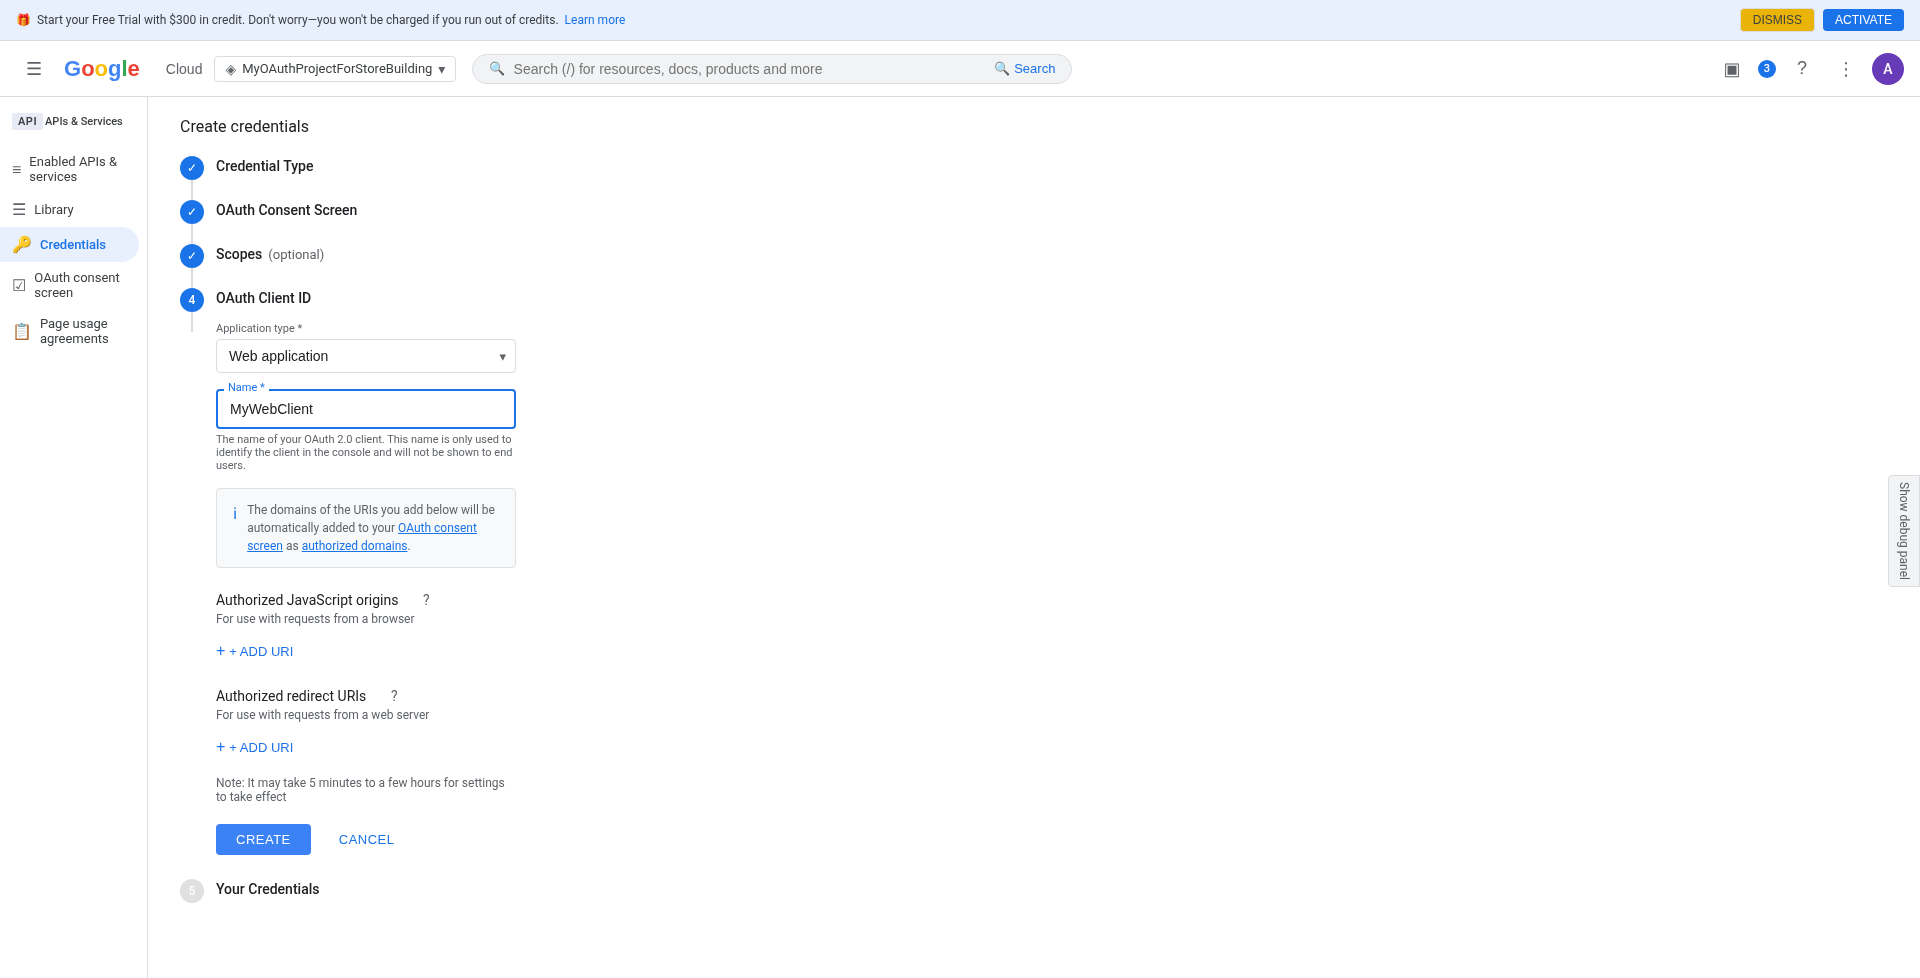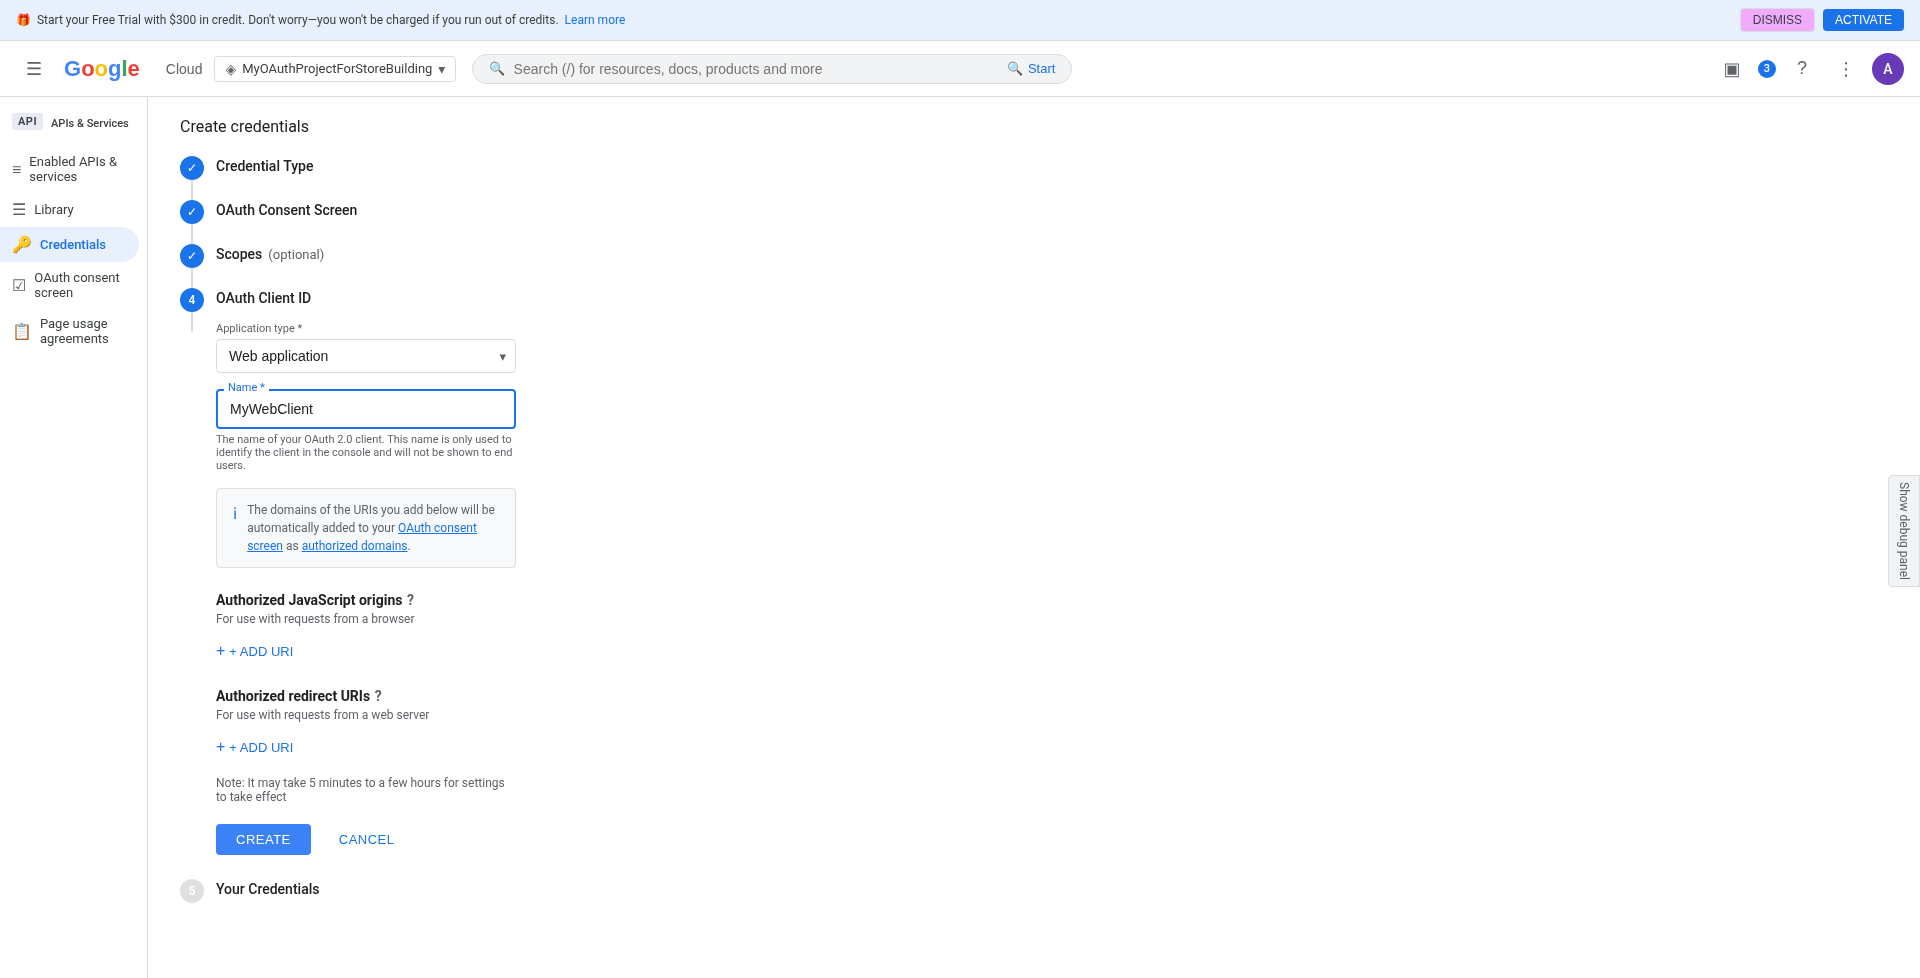--- a/index.html
+++ b/index.html
@@ -13,21 +13,21 @@
       color: #3c4043;
       display: flex;
       align-items: center;
       justify-content: space-between;
       border-bottom: 1px solid #dadce0;
     }
     .top-banner-left { display: flex; align-items: center; gap: 6px; }
     .top-banner-right { display: flex; align-items: center; gap: 8px; }
     .banner-dismiss-btn {
       border: 1px solid #dadce0;
-      background: #f0abfc;
+      background: #eab308;
       color: #3c4043;
       padding: 4px 12px;
       border-radius: 4px;
       font-size: 12px;
       cursor: pointer;
     }
     .banner-activate-btn {
       background: #1a73e8;
       color: #fff;
       border: none;
@@ -113,21 +113,21 @@
     
     .sidebar {
       width: 148px;
       border-right: 1px solid #dadce0;
       padding-top: 8px;
       flex-shrink: 0;
       display: flex;
       flex-direction: column;
     }
     .api-branding {
-      display: flex; align-items: flex-end; gap: 8px;
+      display: flex; align-items: center; gap: 2px;
       padding: 8px 12px 16px;
     }
     .api-badge {
       background: #e8eaf6; color: #3c4043; font-size: 11px;
       font-weight: 600; padding: 2px 6px; border-radius: 2px;
       letter-spacing: 0.5px;
     }
     .api-title { font-size: 11px; font-weight: 500; color: #3c4043; }
     .sidebar-item {
       display: flex; align-items: center; gap: 8px;
@@ -203,22 +203,22 @@
       background: #f8f9fa; border: 1px solid #e0e0e0; border-radius: 4px;
       padding: 12px 16px; margin-top: 16px; max-width: 300px;
       font-size: 12px; color: #5f6368; line-height: 1.5;
     }
     .info-icon { color: #1a73e8; font-size: 16px; flex-shrink: 0; margin-top: 1px; }
     .info-box a { color: #1a73e8; }
 
     
     .uri-section { margin-top: 24px; }
     .uri-section-title {
-      font-size: 14px; font-weight: 700; color: #202124;
-      display: flex; align-items: center; gap: 0;
+      font-size: 14px; font-weight: 400; color: #202124;
+      display: flex; align-items: center; gap: 20px;
     }
     .help-icon {
       color: #5f6368; font-size: 14px; cursor: pointer;
       width: 16px; height: 16px; border-radius: 50%;
       display: flex; align-items: center; justify-content: center;
     }
     .uri-desc { font-size: 12px; color: #5f6368; margin-top: 4px; }
     .add-uri-btn {
       display: flex; align-items: center; gap: 4px;
       color: #1a73e8; background: none; border: none;
@@ -287,21 +287,21 @@
       <span class="project-icon">◈</span>
       <span>MyOAuthProjectForStoreBuilding</span>
       <span class="project-chevron">▾</span>
     </div>
   </div>
   <div class="search-bar">
     <span style="color:#5f6368;">🔍</span>
     <input type="text" placeholder="Search (/) for resources, docs, products and more" style="">
     <button class="search-btn">
       <span>🔍</span>
-      <span>Start</span>
+      <span>Search</span>
     </button>
   </div>
   <div class="header-right">
     <button class="header-icon-btn">▣</button>
     <div class="notif-badge">3</div>
     <button class="header-icon-btn">?</button>
     <button class="header-icon-btn">⋮</button>
     <div class="avatar-circle">A</div>
   </div>
 </div>

